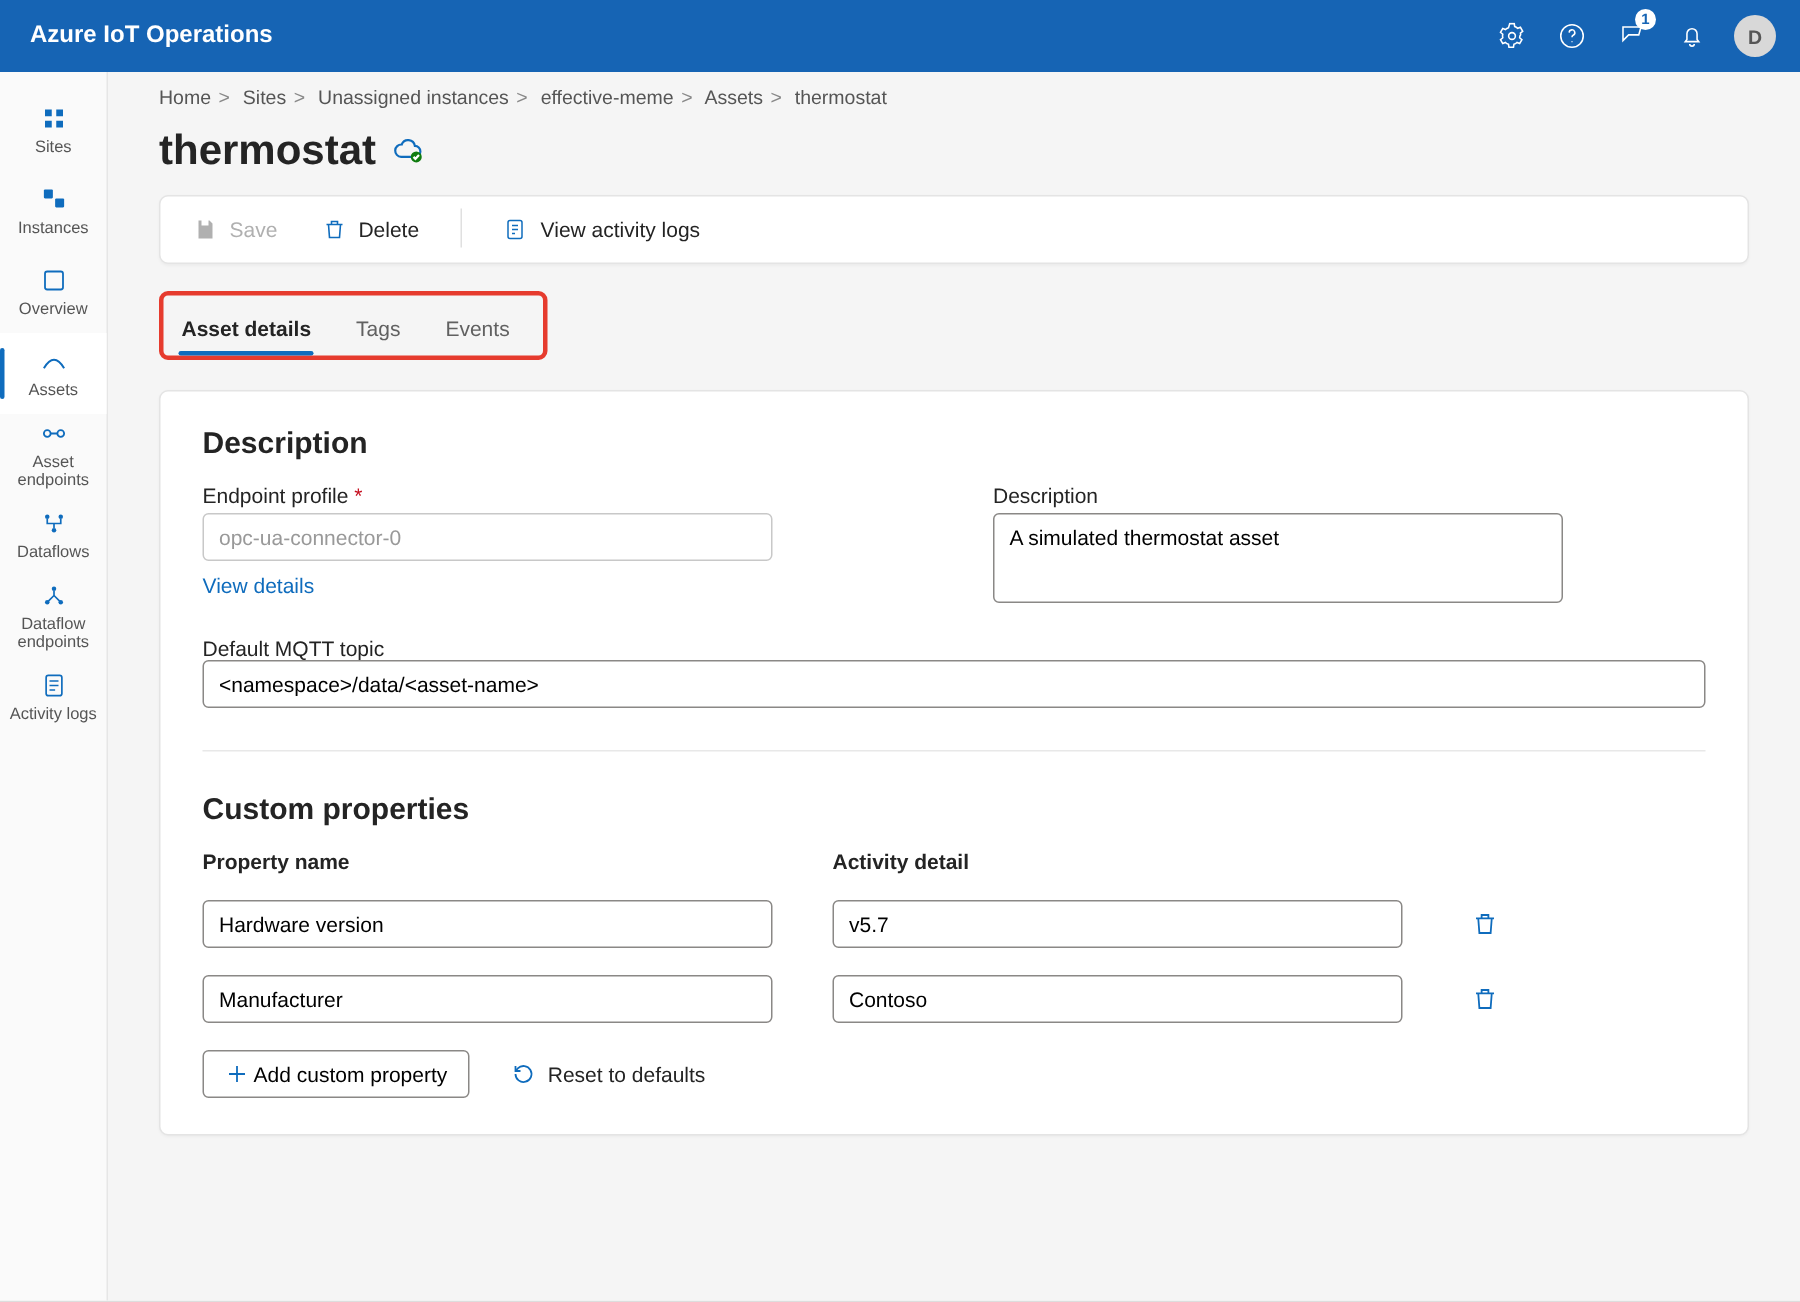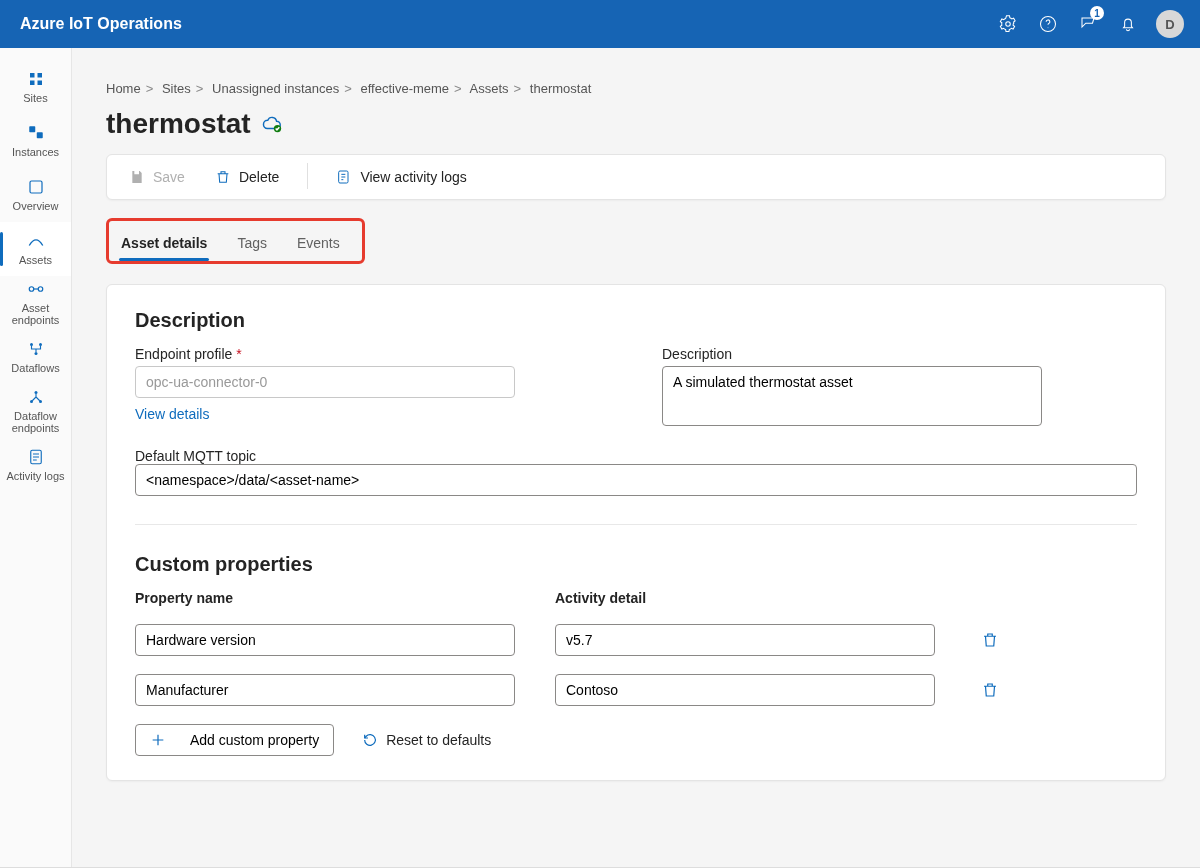--- a/index.html
+++ b/index.html
@@ -25,21 +25,21 @@
   
   .shell{display:flex;height:calc(100vh - 48px);border-bottom:1px solid #ddd;}
   
   .leftnav{width:72px;border-right:1px solid #e6e6e6;background:#fafafa;display:flex;flex-direction:column;padding-top:12px;}
   .nav-item{display:flex;flex-direction:column;align-items:center;justify-content:center;gap:4px;height:54px;font-size:11px;color:#555;cursor:pointer;position:relative;}
   .nav-item svg{width:18px;height:18px;fill:var(--azure-blue);}
   .nav-item.active{background:#fff;}
   .nav-item.active::before{content:"";position:absolute;left:0;top:10px;bottom:10px;width:3px;background:var(--azure-blue);border-radius:2px;}
   .nav-item span{text-align:center;line-height:1.1;}
   
-  .main{flex:1;background:var(--bg);overflow:auto;padding:33px 34px 34px 34px;}
+  .main{flex:1;background:var(--bg);overflow:auto;padding:9px 34px 34px 34px;}
   .crumbs{font-size:13px;color:#555;}
   .crumbs a{color:#555;text-decoration:none;cursor:pointer;}
   .crumbs .sep{margin:0 5px;color:#888;}
   h1.page-title{font-size:28px;font-weight:600;margin:12px 0 14px 0;display:flex;align-items:center;gap:10px;}
   .cloud-ok{width:22px;height:22px;}
   
   .toolbar-card{background:#fff;border:1px solid #e4e4e4;border-radius:6px;box-shadow:0 1px 2px rgba(0,0,0,0.04);padding:8px 20px;display:flex;gap:26px;margin-bottom:18px;}
   .tbtn{display:flex;align-items:center;gap:8px;background:transparent;border:none;font-size:14px;color:var(--text);cursor:pointer;padding:6px 2px;}
   .tbtn svg{width:16px;height:16px;fill:var(--azure-blue);}
   .tbtn.disabled{color:#b0b0b0;cursor:default;}
@@ -62,21 +62,21 @@
   textarea.inp{height:60px;resize:none;}
   .full-input input.inp{max-width:none;width:100%;}
   .link{color:var(--link);font-size:14px;cursor:pointer;margin-top:8px;display:inline-block;}
   .subsection-sep{border:none;border-top:1px solid #e8e8e8;margin:28px 0;}
   
   .prop-grid{display:grid;grid-template-columns:380px 380px 40px;gap:18px 40px;align-items:center;}
   .prop-header{font-size:14px;font-weight:700;}
   .icon-btn{background:none;border:none;width:30px;height:30px;display:flex;align-items:center;justify-content:center;cursor:pointer;}
   .icon-btn svg{width:18px;height:18px;fill:var(--azure-blue);}
   .card .btns{display:flex;gap:22px;margin-top:18px;align-items:center;}
-  .btn-outline{border:1px solid #8a8886;background:#fff;border-radius:4px;padding:7px 14px;font-size:14px;display:flex;align-items:center;gap:24px;cursor:pointer;}
+  .btn-outline{border:1px solid #8a8886;background:#fff;border-radius:4px;padding:7px 14px;font-size:14px;display:flex;align-items:center;gap:3px;cursor:pointer;}
   .btn-outline svg{width:16px;height:16px;fill:var(--azure-blue);}
   .btn-link{background:none;border:none;font-size:14px;color:var(--text);display:flex;align-items:center;gap:8px;cursor:pointer;}
   .btn-link svg{width:16px;height:16px;fill:var(--azure-blue);stroke:var(--azure-blue);}
 </style>
 </head>
 <body>
 
 <div class="topbar">
   <div class="app-title">Azure IoT Operations</div>
   <div class="topbar-spacer"></div>

